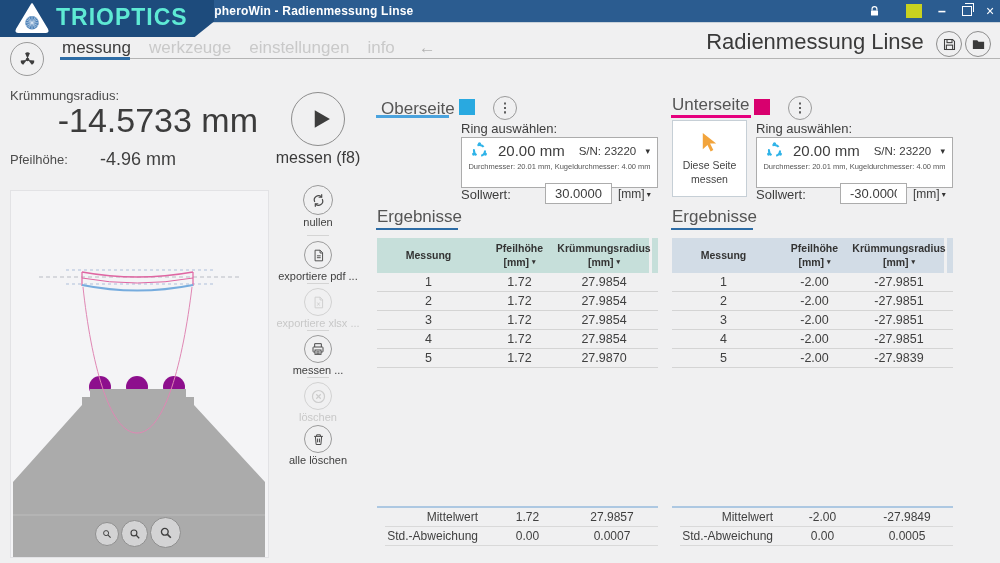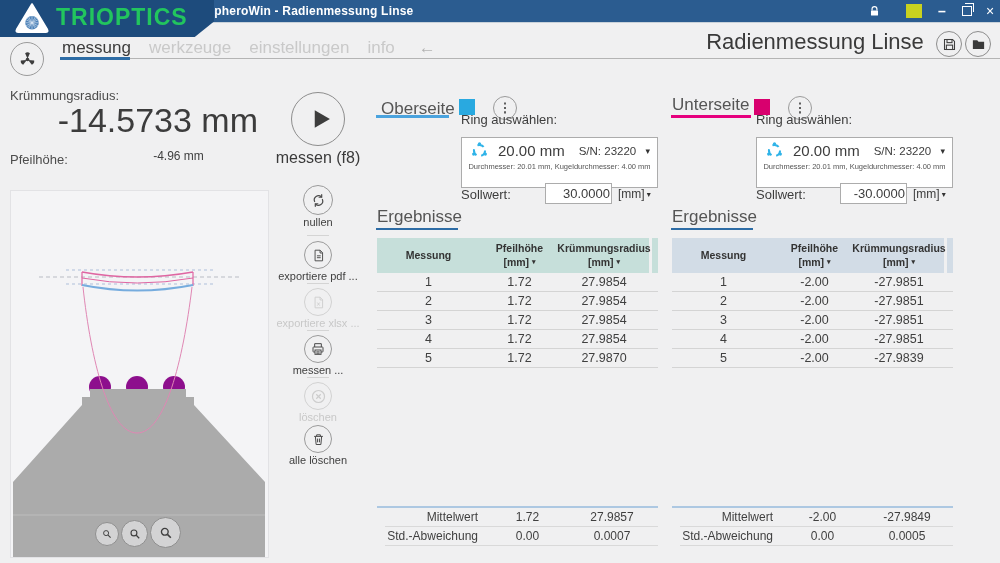--- a/index.html
+++ b/index.html
@@ -12,39 +12,39 @@
   .wc-lock{left:868px;}
   .wc-status{left:906px;}
   .wc-min{left:938px;width:14px;color:#fff;font-size:14px;font-weight:bold;text-align:center;}
   .wc-restore{left:962px;}
   .restore-glyph{display:inline-block;width:8px;height:8px;border:1px solid #fff;position:relative;}
   .restore-glyph::before{content:"";position:absolute;left:2px;top:-4px;width:8px;height:8px;border:1px solid #fff;border-left:none;border-bottom:none;}
   .wc-close{left:986px;width:14px;color:#fff;font-size:14px;text-align:center;}
   .logo-band{position:absolute;left:0;top:0;width:214px;height:37px;background:#1d4b7c;
              clip-path:polygon(0 0,100% 0,100% 58%,91% 100%,0 100%);
              display:flex;align-items:center;padding-left:15px;box-sizing:border-box;}
-  .brand{color:#22c55e;font-size:23px;font-weight:bold;letter-spacing:1px;margin-left:7px;margin-top:-2px;}
+  .brand{color:#5eead4;font-size:23px;font-weight:bold;letter-spacing:1px;margin-left:7px;margin-top:-2px;}
   
   .stage-btn{position:absolute;left:10px;top:42px;width:32px;height:32px;border:1.5px solid #9b9b9b;border-radius:50%;
              display:flex;align-items:center;justify-content:center;background:transparent;}
   .menu{position:absolute;left:62px;top:38px;display:flex;gap:18px;font-size:17px;color:#c9c9c9;}
   .menu .mitem{cursor:default;}
   .menu .active{color:#3c3c3c;}
   .back-arrow{color:#b3b3b3;font-size:17px;margin-left:6px;}
   .rule{position:absolute;left:60px;top:58px;width:940px;height:1px;background:#b4b4b4;}
   .rule-active{position:absolute;left:60px;top:57px;width:70px;height:3px;background:#2d6ca5;}
   .page-title{position:absolute;left:700px;top:29px;width:230px;text-align:center;font-size:22px;color:#3a3a3a;}
   .hdr-btn{position:absolute;top:31px;width:24px;height:24px;border:1px solid #8d8d8d;border-radius:50%;
            display:flex;align-items:center;justify-content:center;background:transparent;}
   .hdr-save{left:936px;} .hdr-folder{left:965px;}
   
   .kr-label{position:absolute;left:10px;top:88px;font-size:13px;color:#4c4c4c;}
   .kr-value{position:absolute;left:10px;top:101px;width:248px;text-align:right;font-size:34px;color:#3c3c3c;}
   .pf-label{position:absolute;left:10px;top:152px;font-size:13px;color:#4c4c4c;}
-  .pf-value{position:absolute;left:100px;top:149px;width:157px;text-align:center;font-size:12px;color:#3f3f3f;}
+  .pf-value{position:absolute;left:100px;top:149px;width:157px;text-align:left;font-size:18px;color:#3f3f3f;}
   
   .lens-panel{position:absolute;left:10px;top:190px;width:259px;height:368px;background:#f4f4f6;
               border:1px solid #e2e2e5;box-sizing:border-box;}
   .zoom-btn{position:absolute;border:1px solid #8f8f8f;border-radius:50%;display:flex;align-items:center;justify-content:center;background:rgba(244,244,246,.55);}
   .zb1{left:84px;top:331px;width:22px;height:22px;}
   .zb2{left:110px;top:329px;width:25px;height:25px;}
   .zb3{left:139px;top:326px;width:29px;height:29px;}
   
   .circle-btn{position:absolute;border-radius:50%;display:flex;align-items:center;justify-content:center;background:transparent;}
   .btn-measure{left:291px;top:92px;width:52px;height:52px;border:1.5px solid #8d8d8d;}
@@ -64,30 +64,30 @@
   .side-title{position:absolute;left:2px;top:7px;font-size:17px;font-weight:400;color:#555;}
   .title-rule{position:absolute;left:1px;top:27px;height:3px;}
   .s0 .title-rule{width:73px;background:#4aa3de;}
   .s1 .title-rule{width:80px;background:#e6007e;}
   .accent-sq{position:absolute;left:84px;top:11px;width:16px;height:16px;line-height:0;}
   .kebab{position:absolute;left:118px;top:8px;width:22px;height:22px;border:1px solid #9b9b9b;border-radius:50%;
          text-align:center;line-height:21px;font-size:13px;color:#555;font-weight:bold;}
   .card{position:absolute;left:2px;top:32px;width:75px;height:77px;background:#fff;border:1px solid #c6cfd6;
         display:flex;flex-direction:column;align-items:center;justify-content:center;gap:5px;box-sizing:border-box;}
   .card-label{font-size:10.5px;color:#444;text-align:center;line-height:1.3;padding:0 3px;}
-  .ring-label{position:absolute;left:86px;top:24px;font-size:13px;color:#3d3d3d;}
+  .ring-label{position:absolute;left:86px;top:33px;font-size:13px;color:#3d3d3d;}
   .dropdown{position:absolute;left:86px;top:49px;width:197px;height:51px;background:#fff;border:1px solid #acacac;box-sizing:border-box;}
   .dd-top{display:flex;align-items:center;padding:3px 7px 0 8px;}
   .dd-size{font-size:15px;color:#3c3c3c;margin-left:9px;}
   .dd-sn{font-size:11.5px;color:#3c3c3c;margin-left:14px;}
   .dd-caret{margin-left:auto;font-size:9px;color:#333;}
   .dd-detail{font-size:7.5px;color:#555;text-align:center;margin-top:2px;white-space:nowrap;}
   .soll-label{position:absolute;left:86px;top:99px;font-size:13px;color:#3d3d3d;}
   .soll-input{position:absolute;left:170px;top:95px;width:67px;height:21px;background:#fff;border:1px solid #acacac;
-              text-align:right;font-size:13px;color:#3c3c3c;padding:0 1px;box-sizing:border-box;font-family:"Liberation Sans",sans-serif;}
+              text-align:right;font-size:13px;color:#3c3c3c;padding:0 9px;box-sizing:border-box;font-family:"Liberation Sans",sans-serif;}
   .unit-sel{position:absolute;left:243px;top:99px;font-size:12px;color:#3c3c3c;display:flex;align-items:center;gap:2px;}
   .unit-caret{font-size:8px;color:#333;}
   .results-title{position:absolute;left:2px;top:119px;font-size:17px;color:#555;}
   .results-rule{position:absolute;left:1px;top:140px;width:82px;height:2px;background:#2d6ca5;}
   
   .rtable{position:absolute;left:2px;top:150px;width:281px;}
   .thead{display:flex;height:35px;}
   .th{display:flex;flex-direction:column;align-items:center;justify-content:center;font-size:10.5px;font-weight:bold;color:#333;line-height:1.25;}
   .s0 .th,.s0 .th-gutter{background:#c6dfda;}
   .s1 .th,.s1 .th-gutter{background:#d2dce6;}
@@ -374,20 +374,26 @@
   </div>
 </section>
 
 <section class="side s1">
   <h2 class="side-title" style="margin:0">Unterseite</h2>
   <div class="title-rule"></div>
   <span class="accent-sq"><svg width="16" height="16">
         <rect width="16" height="16" fill="#d8006e"></rect>
       </svg></span>
   <div class="kebab">⋮</div>
+  <div class="card">
+    <svg viewBox="0 0 24 24" width="23" height="23">
+        <path d="M5 2 L19 13 H12.6 L16 19.8 L13.2 21.3 L9.9 14.6 L5 19 Z" fill="#f2a43c"></path>
+      </svg>
+    <span class="card-label">Diese Seite messen</span>
+  </div>
   <div class="ring-label">Ring auswählen:</div>
   <div class="dropdown">
     <div class="dd-top">
       <svg viewBox="0 0 24 24" width="19" height="19">
         <circle cx="12" cy="12" r="7" fill="none" stroke="#2fb3e8" stroke-width="2.6" stroke-dasharray="8.5 6.2"></circle>
         <circle cx="12" cy="3.5" r="2" fill="#2fb3e8"></circle>
           <circle cx="4.6" cy="16.5" r="2" fill="#2fb3e8"></circle>
           <circle cx="19.4" cy="16.5" r="2" fill="#2fb3e8"></circle>
       </svg>
       <span class="dd-size">20.00 mm</span>

